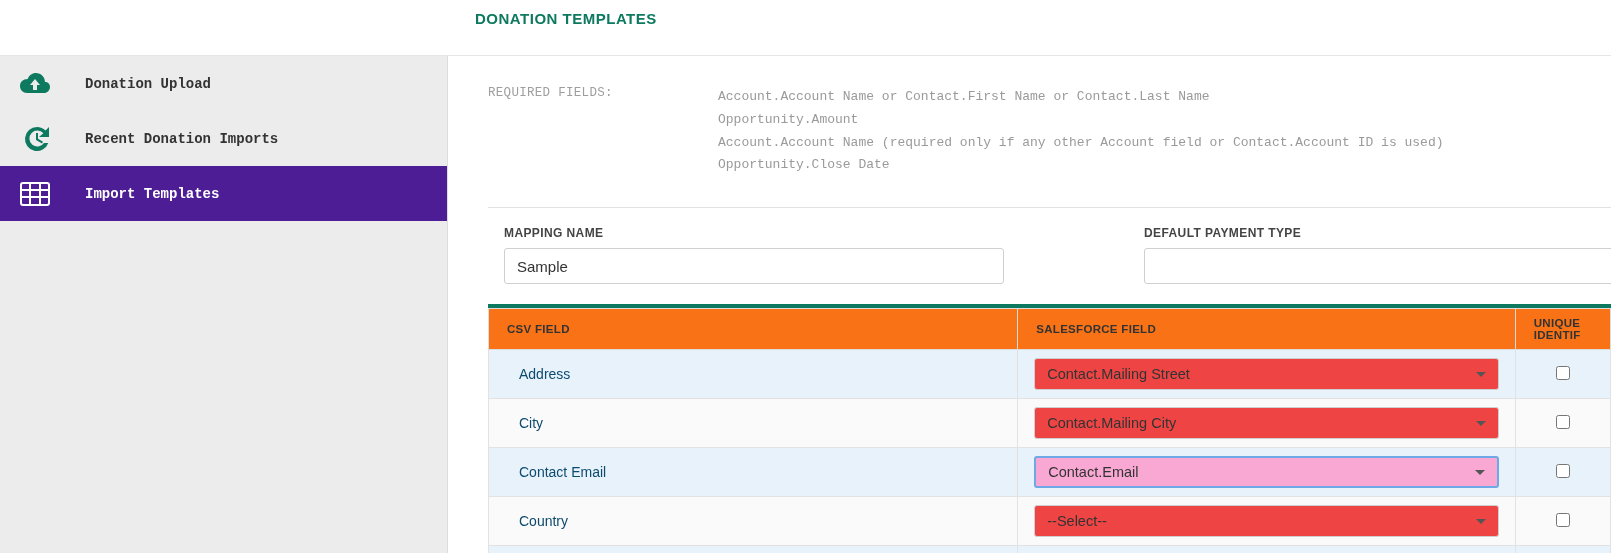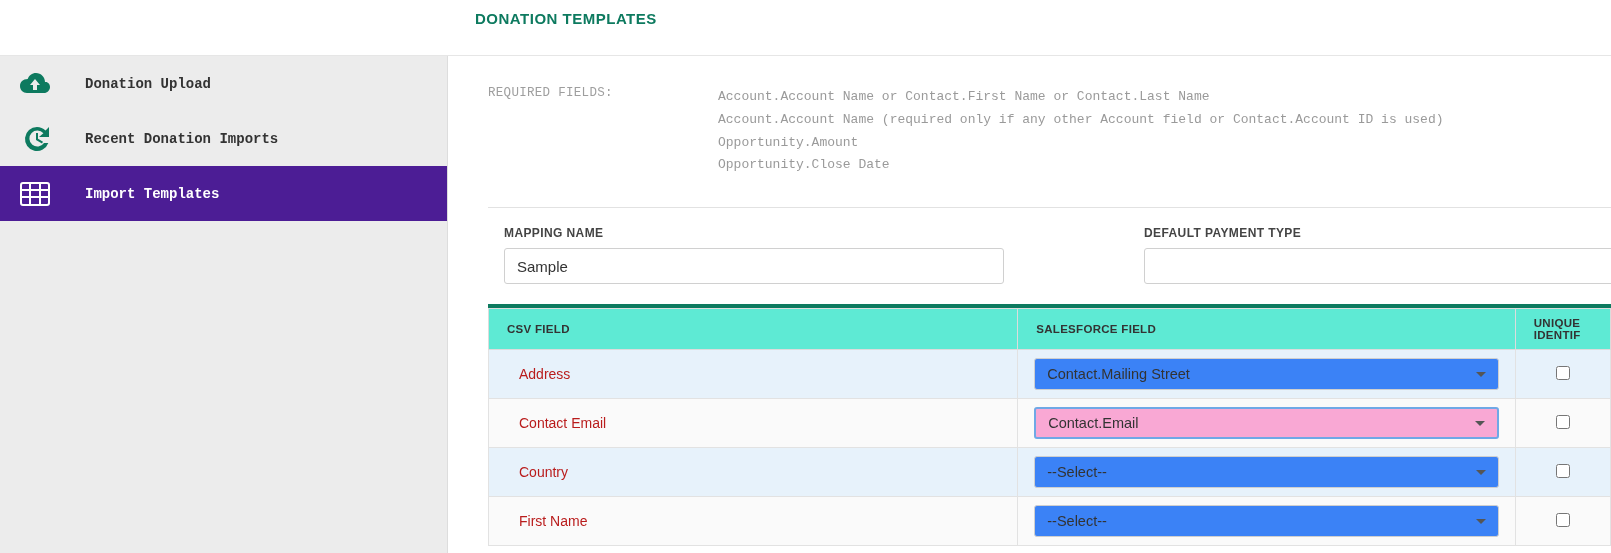--- a/index.html
+++ b/index.html
@@ -110,48 +110,48 @@
   }
   .table-wrap {
     border-top: 4px solid #0d7a5f;
   }
   table {
     border-collapse: collapse;
     width: 100%;
     min-width: 1100px;
   }
   thead th {
-    background: #5eead4;
+    background: #f97316;
     border: 1px solid #dcdcdc;
     font-size: 11.5px;
     font-weight: 700;
     letter-spacing: 0.3px;
     text-align: left;
     padding: 8px 18px;
     color: #333;
   }
   tbody td {
     border: 1px solid #e2e2e2;
     padding: 8px 16px;
     font-size: 14px;
     height: 46px;
     vertical-align: middle;
   }
   tbody tr td { background: #fafafa; }
   tbody tr:nth-child(odd) td { background: #e7f2fb; }
   tbody tr:nth-child(even) td { background: #fafafa; }
-  .csv-cell { color: #b91c1c; padding-left: 30px; }
+  .csv-cell { color: #0c4a6e; padding-left: 30px; }
   .select-box {
     display: flex;
     align-items: center;
     justify-content: space-between;
     height: 32px;
     border: 1px solid #cfcfcf;
     border-radius: 3px;
-    background: #3b82f6;
+    background: #ef4444;
     padding: 0 12px;
     font-size: 14.5px;
     color: #333;
     cursor: pointer;
   }
   .select-box.focused {
     border: 2px solid #6fa8e6;
     background: #f9a8d4;
   }
   .caret {
@@ -202,22 +202,22 @@
       </span>
       <span class="side-label">Import Templates</span>
     </div>
   </div>
 
   <div class="content">
     <div class="req-row">
       <div class="req-label">REQUIRED FIELDS:</div>
       <div class="req-list">
         <div>Account.Account Name or Contact.First Name or Contact.Last Name</div>
+        <div>Opportunity.Amount</div>
         <div>Account.Account Name (required only if any other Account field or Contact.Account ID is used)</div>
-        <div>Opportunity.Amount</div>
         <div>Opportunity.Close Date</div>
       </div>
     </div>
 
     <hr class="hr">
 
     <div class="form-row">
       <div class="field-group">
         <label class="field-label">MAPPING NAME</label>
         <input class="text-input" type="text" value="Sample" style="">
@@ -242,20 +242,30 @@
               <td class="csv-cell">Address</td>
               <td>
                 <div class="select-box">
                   <span>Contact.Mailing Street</span>
                   <span class="caret"></span>
                 </div>
               </td>
               <td class="chk-cell"><input type="checkbox" style=""></td>
             </tr>
             <tr>
+              <td class="csv-cell">City</td>
+              <td>
+                <div class="select-box">
+                  <span>Contact.Mailing City</span>
+                  <span class="caret"></span>
+                </div>
+              </td>
+              <td class="chk-cell"><input type="checkbox" style=""></td>
+            </tr>
+            <tr>
               <td class="csv-cell">Contact Email</td>
               <td>
                 <div class="select-box focused">
                   <span>Contact.Email</span>
                   <span class="caret"></span>
                 </div>
               </td>
               <td class="chk-cell"><input type="checkbox" style=""></td>
             </tr>
             <tr>

